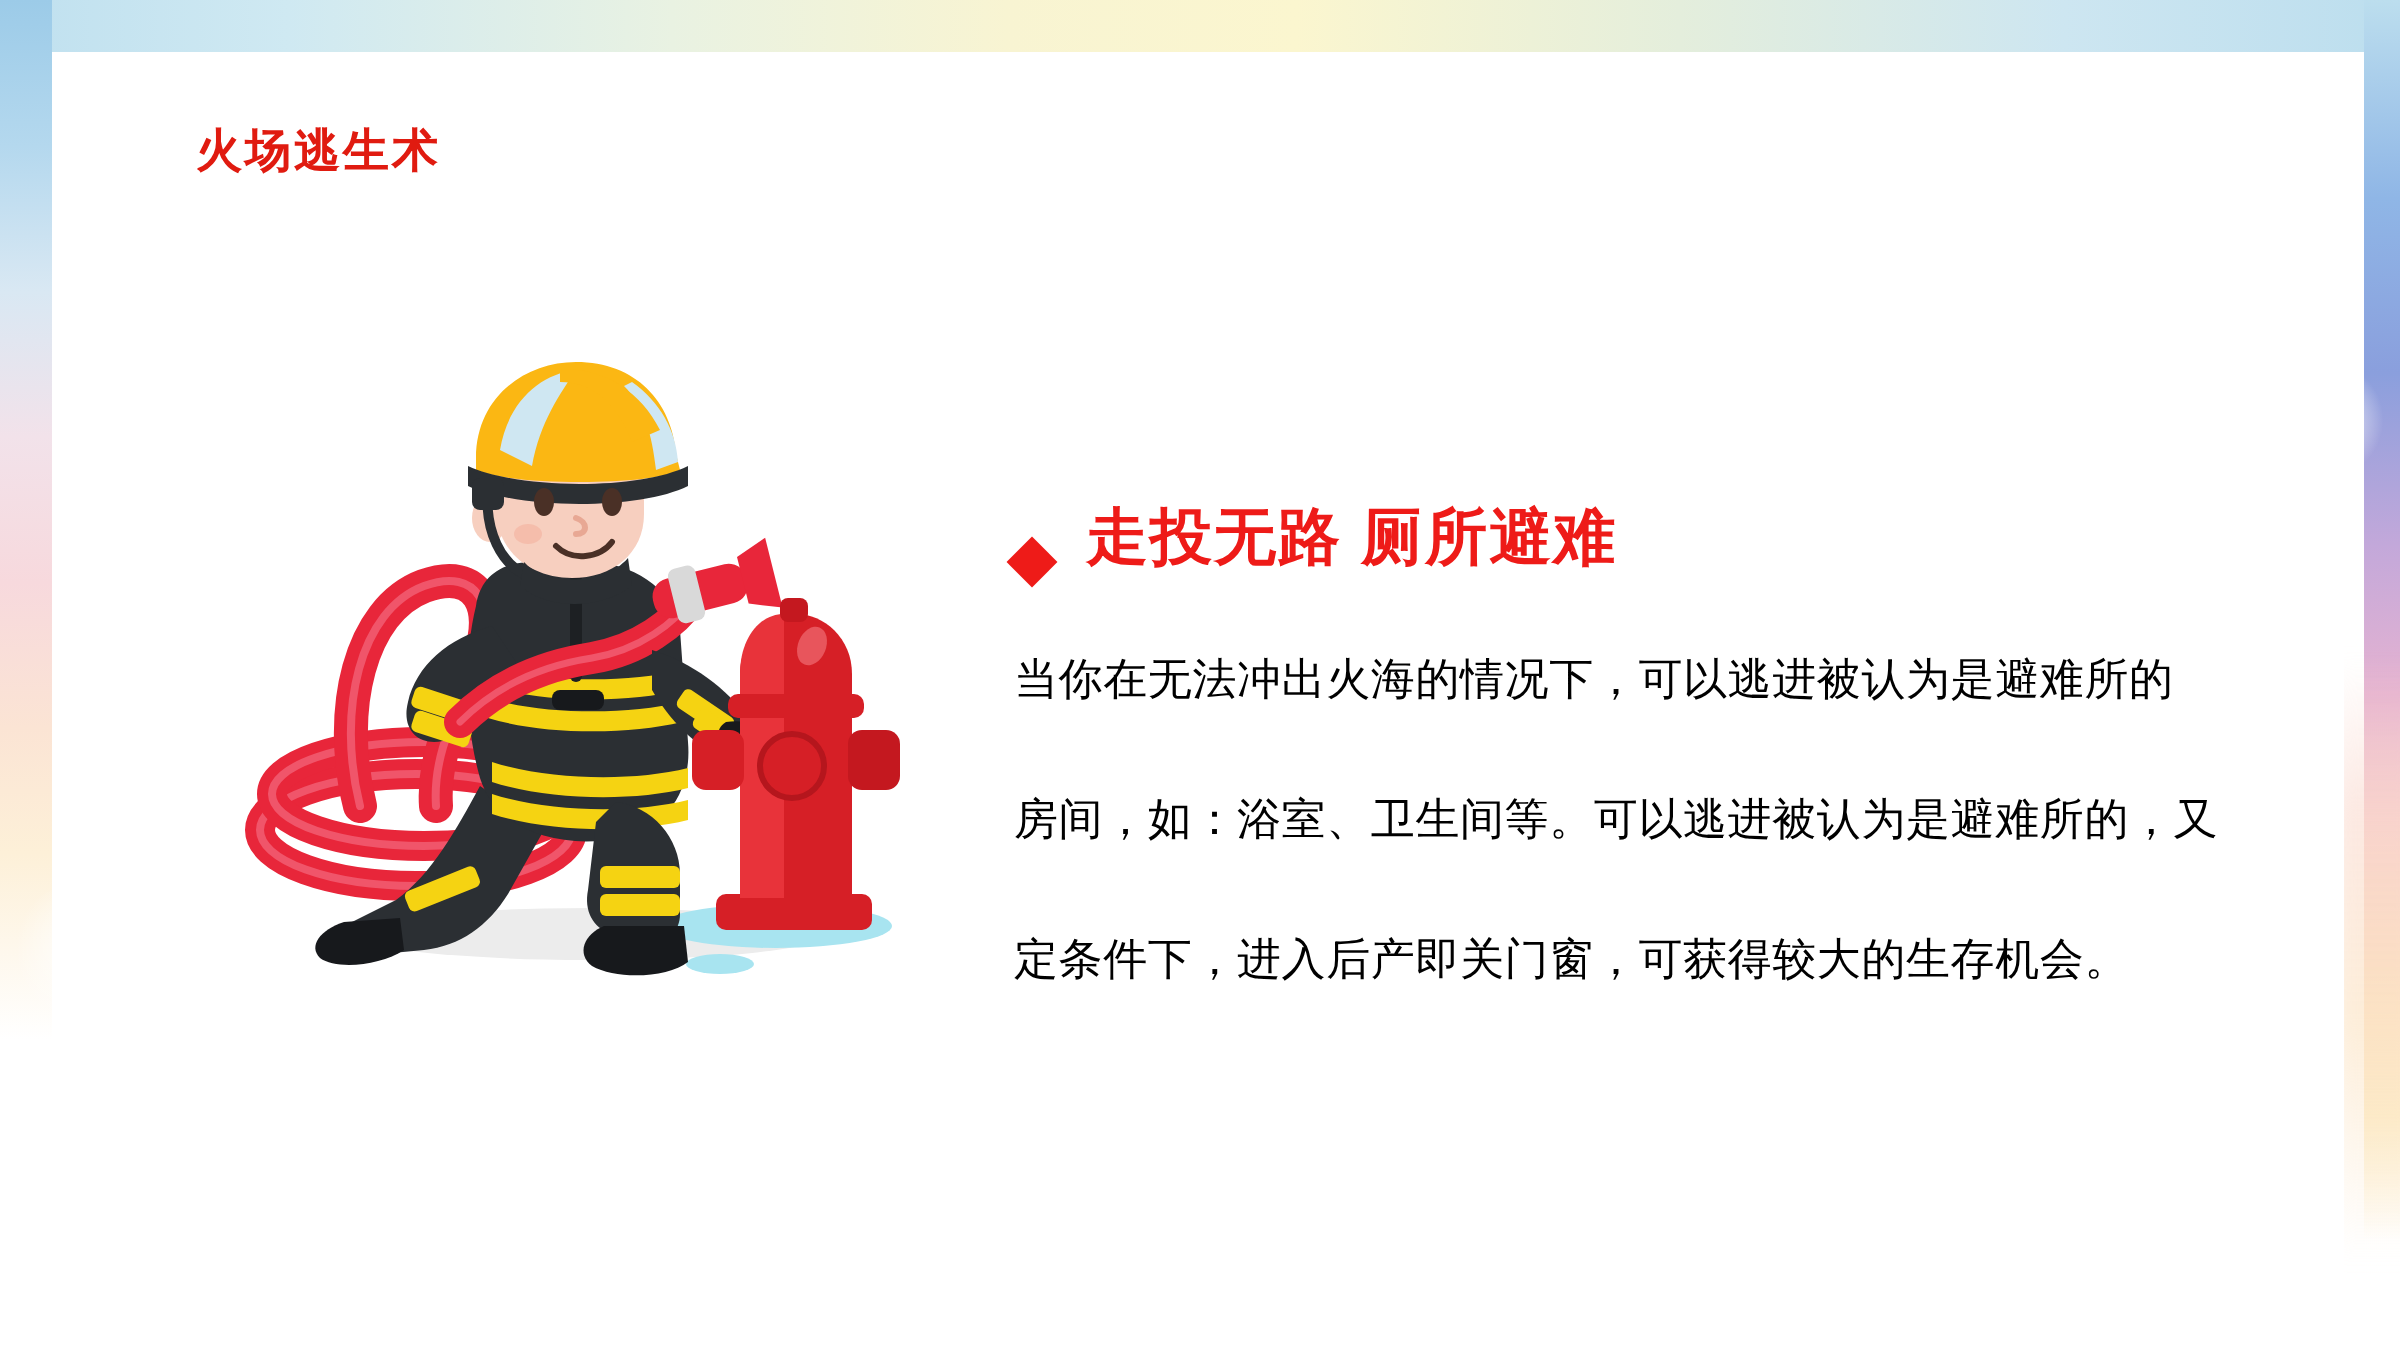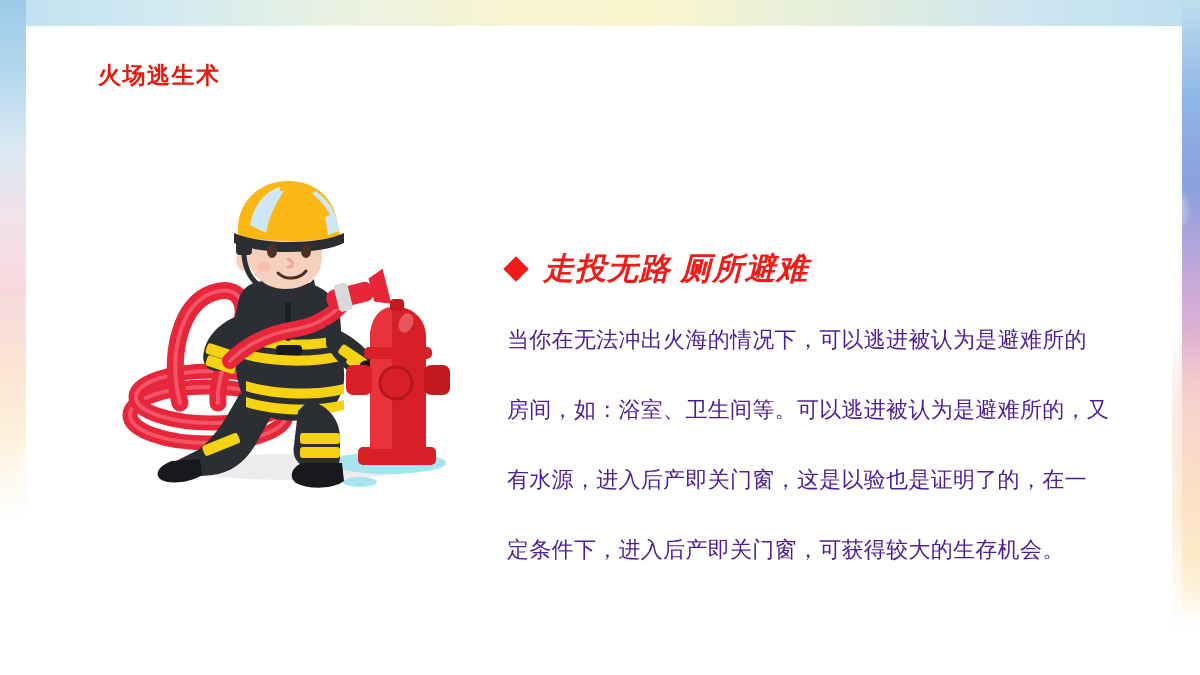--- a/index.html
+++ b/index.html
@@ -129,40 +129,39 @@
 
   
   .content {
     position: absolute;
     left: 507px;
     top: 248px;
     width: 610px;
   }
   .heading {
     display: flex;
-    align-items: center;
+    align-items: flex-end;
     font-size: 31px;
     font-weight: bold;
     color: #ee1b18;
     letter-spacing: 1px;
     white-space: nowrap;
     margin-bottom: 26px;
-    font-style: italic;
   }
   .diamond {
     width: 18px;
     height: 18px;
     background: #ee1b18;
     transform: rotate(45deg);
     margin-right: 18px;
     flex: none;
   }
   .body-line {
     font-size: 22px;
-    color: #4c1d95;
+    color: #000000;
     line-height: 48px;
     letter-spacing: 0.3px;
     white-space: nowrap;
   }
 </style>
 </head>
 <body>
 
 <div id="slide">
 
@@ -296,17 +295,16 @@
     </svg>
   </div>
 
   <div class="content">
     <div class="heading">
       <span class="diamond"></span>
       <span>走投无路  厕所避难</span>
     </div>
     <p class="body-line">当你在无法冲出火海的情况下，可以逃进被认为是避难所的</p>
     <p class="body-line">房间，如：浴室、卫生间等。可以逃进被认为是避难所的，又</p>
-    <p class="body-line">有水源，进入后产即关门窗，这是以验也是证明了的，在一</p>
     <p class="body-line">定条件下，进入后产即关门窗，可获得较大的生存机会。</p>
   </div>
 
 </div>
 
 </body></html>

